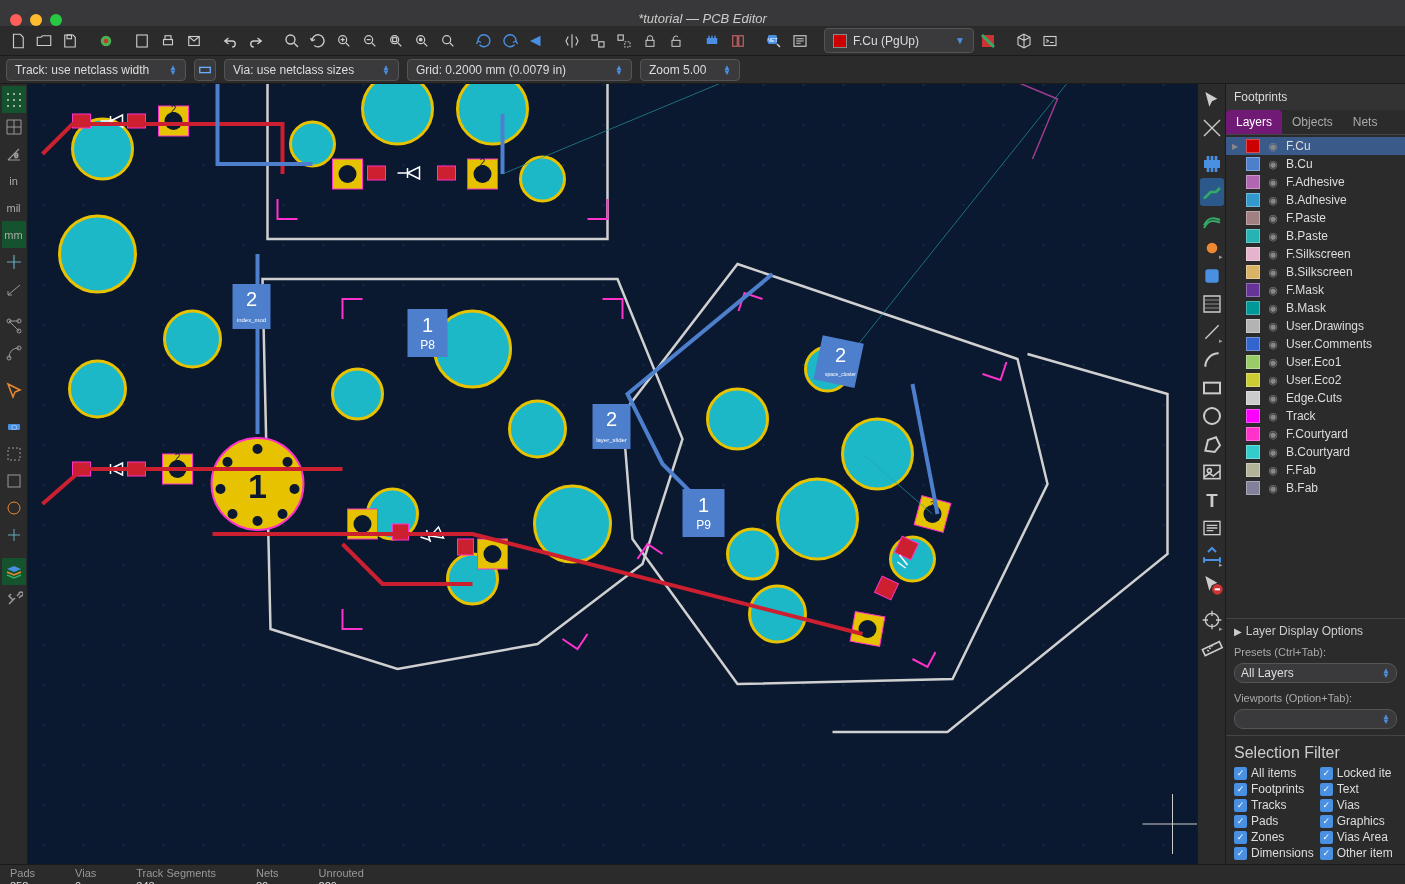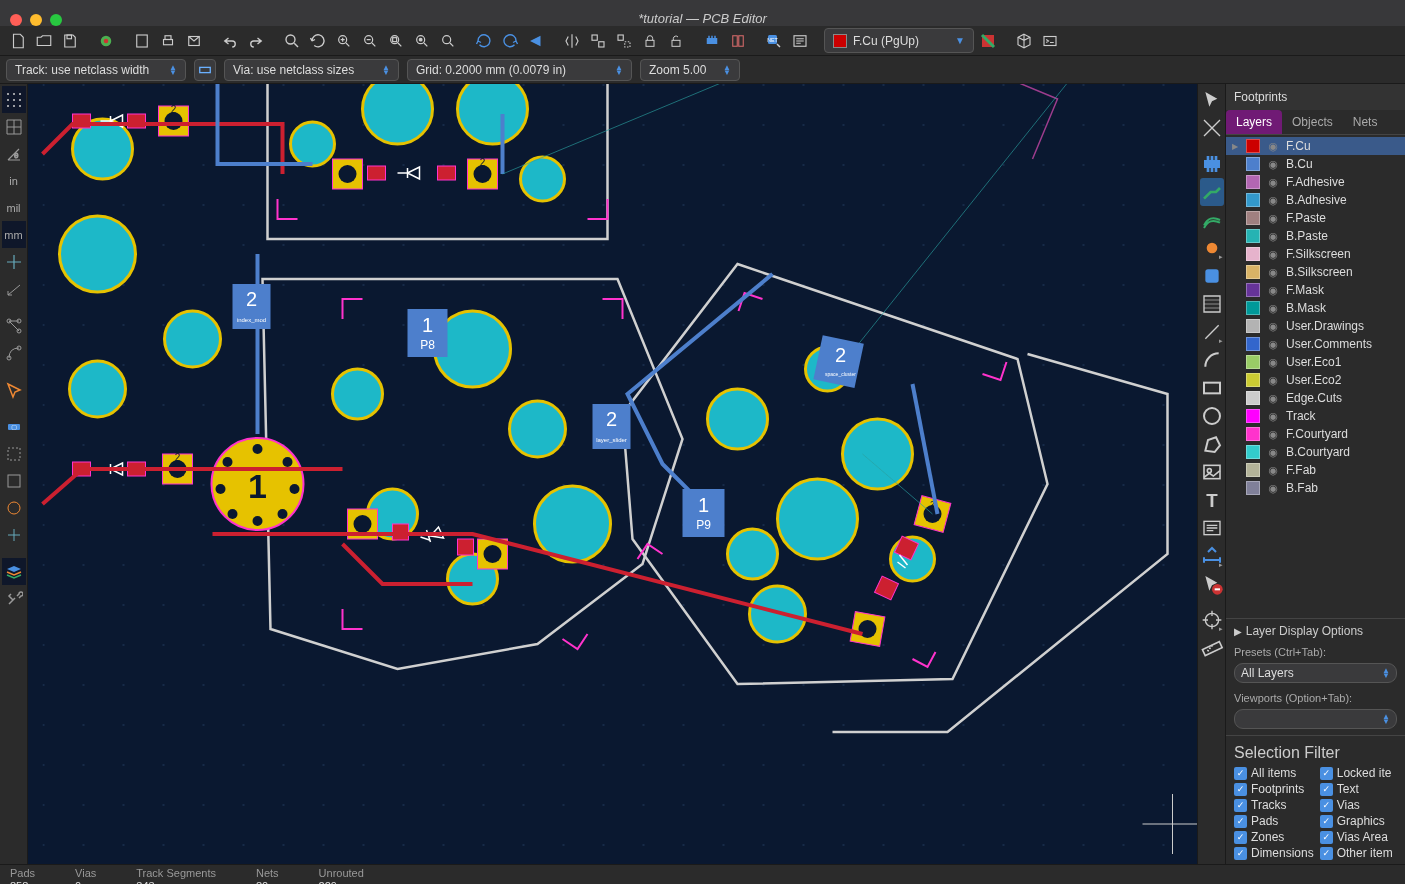--- a/index.html
+++ b/index.html
@@ -25,21 +25,21 @@
 
 .dropdown-row { height: 28px; background: #2b2b2b; display: flex; align-items: center; padding: 0 6px; gap: 8px; border-bottom: 1px solid #1a1a1a; }
 .drop { background: #3a3a3c; border: 1px solid #555; border-radius: 4px; height: 22px; display: flex; align-items: center; padding: 0 8px; color: #ddd; font-size: 12px; gap: 8px; }
 .drop .arrs { margin-left: auto; color: #4a90e2; display: flex; flex-direction: column; line-height: 5px; font-size: 8px; }
 .drop-sq { width: 22px; height: 22px; background: #3a3a3c; border: 1px solid #555; border-radius: 4px; display: flex; align-items: center; justify-content: center; color: #6ab0ff; }
 
 
 .main-area { display: flex; height: 780px; }
 .left-toolbar { width: 28px; background: #2b2b2b; display: flex; flex-direction: column; align-items: center; padding-top: 2px; gap: 0px; border-right: 1px solid #1a1a1a; }
 .lt-btn { width: 24px; height: 27px; display: flex; align-items: center; justify-content: center; color: #aaa; cursor: pointer; font-size: 11px; position: relative; }
-.lt-btn.active { background: #0f172a; }
+.lt-btn.active { background: #14532d; }
 .lt-btn svg { width: 18px; height: 18px; }
 
 .canvas { flex: 1; background: #0a1830; position: relative; overflow: hidden; }
 .right-toolbar { width: 28px; background: #2b2b2b; display: flex; flex-direction: column; align-items: center; padding-top: 2px; gap: 0px; border-left: 1px solid #1a1a1a; }
 .rt-btn { width: 24px; height: 28px; display: flex; align-items: center; justify-content: center; color: #aaa; cursor: pointer; position: relative; }
 .rt-btn.selected { background: #2b5a8a; border-radius: 3px; }
 
 
 .right-panel { width: 180px; background: #2b2b2b; border-left: 1px solid #1a1a1a; display: flex; flex-direction: column; overflow: hidden; }
 .panel-title { padding: 6px 8px; color: #ddd; font-size: 12px; background: #333; }

